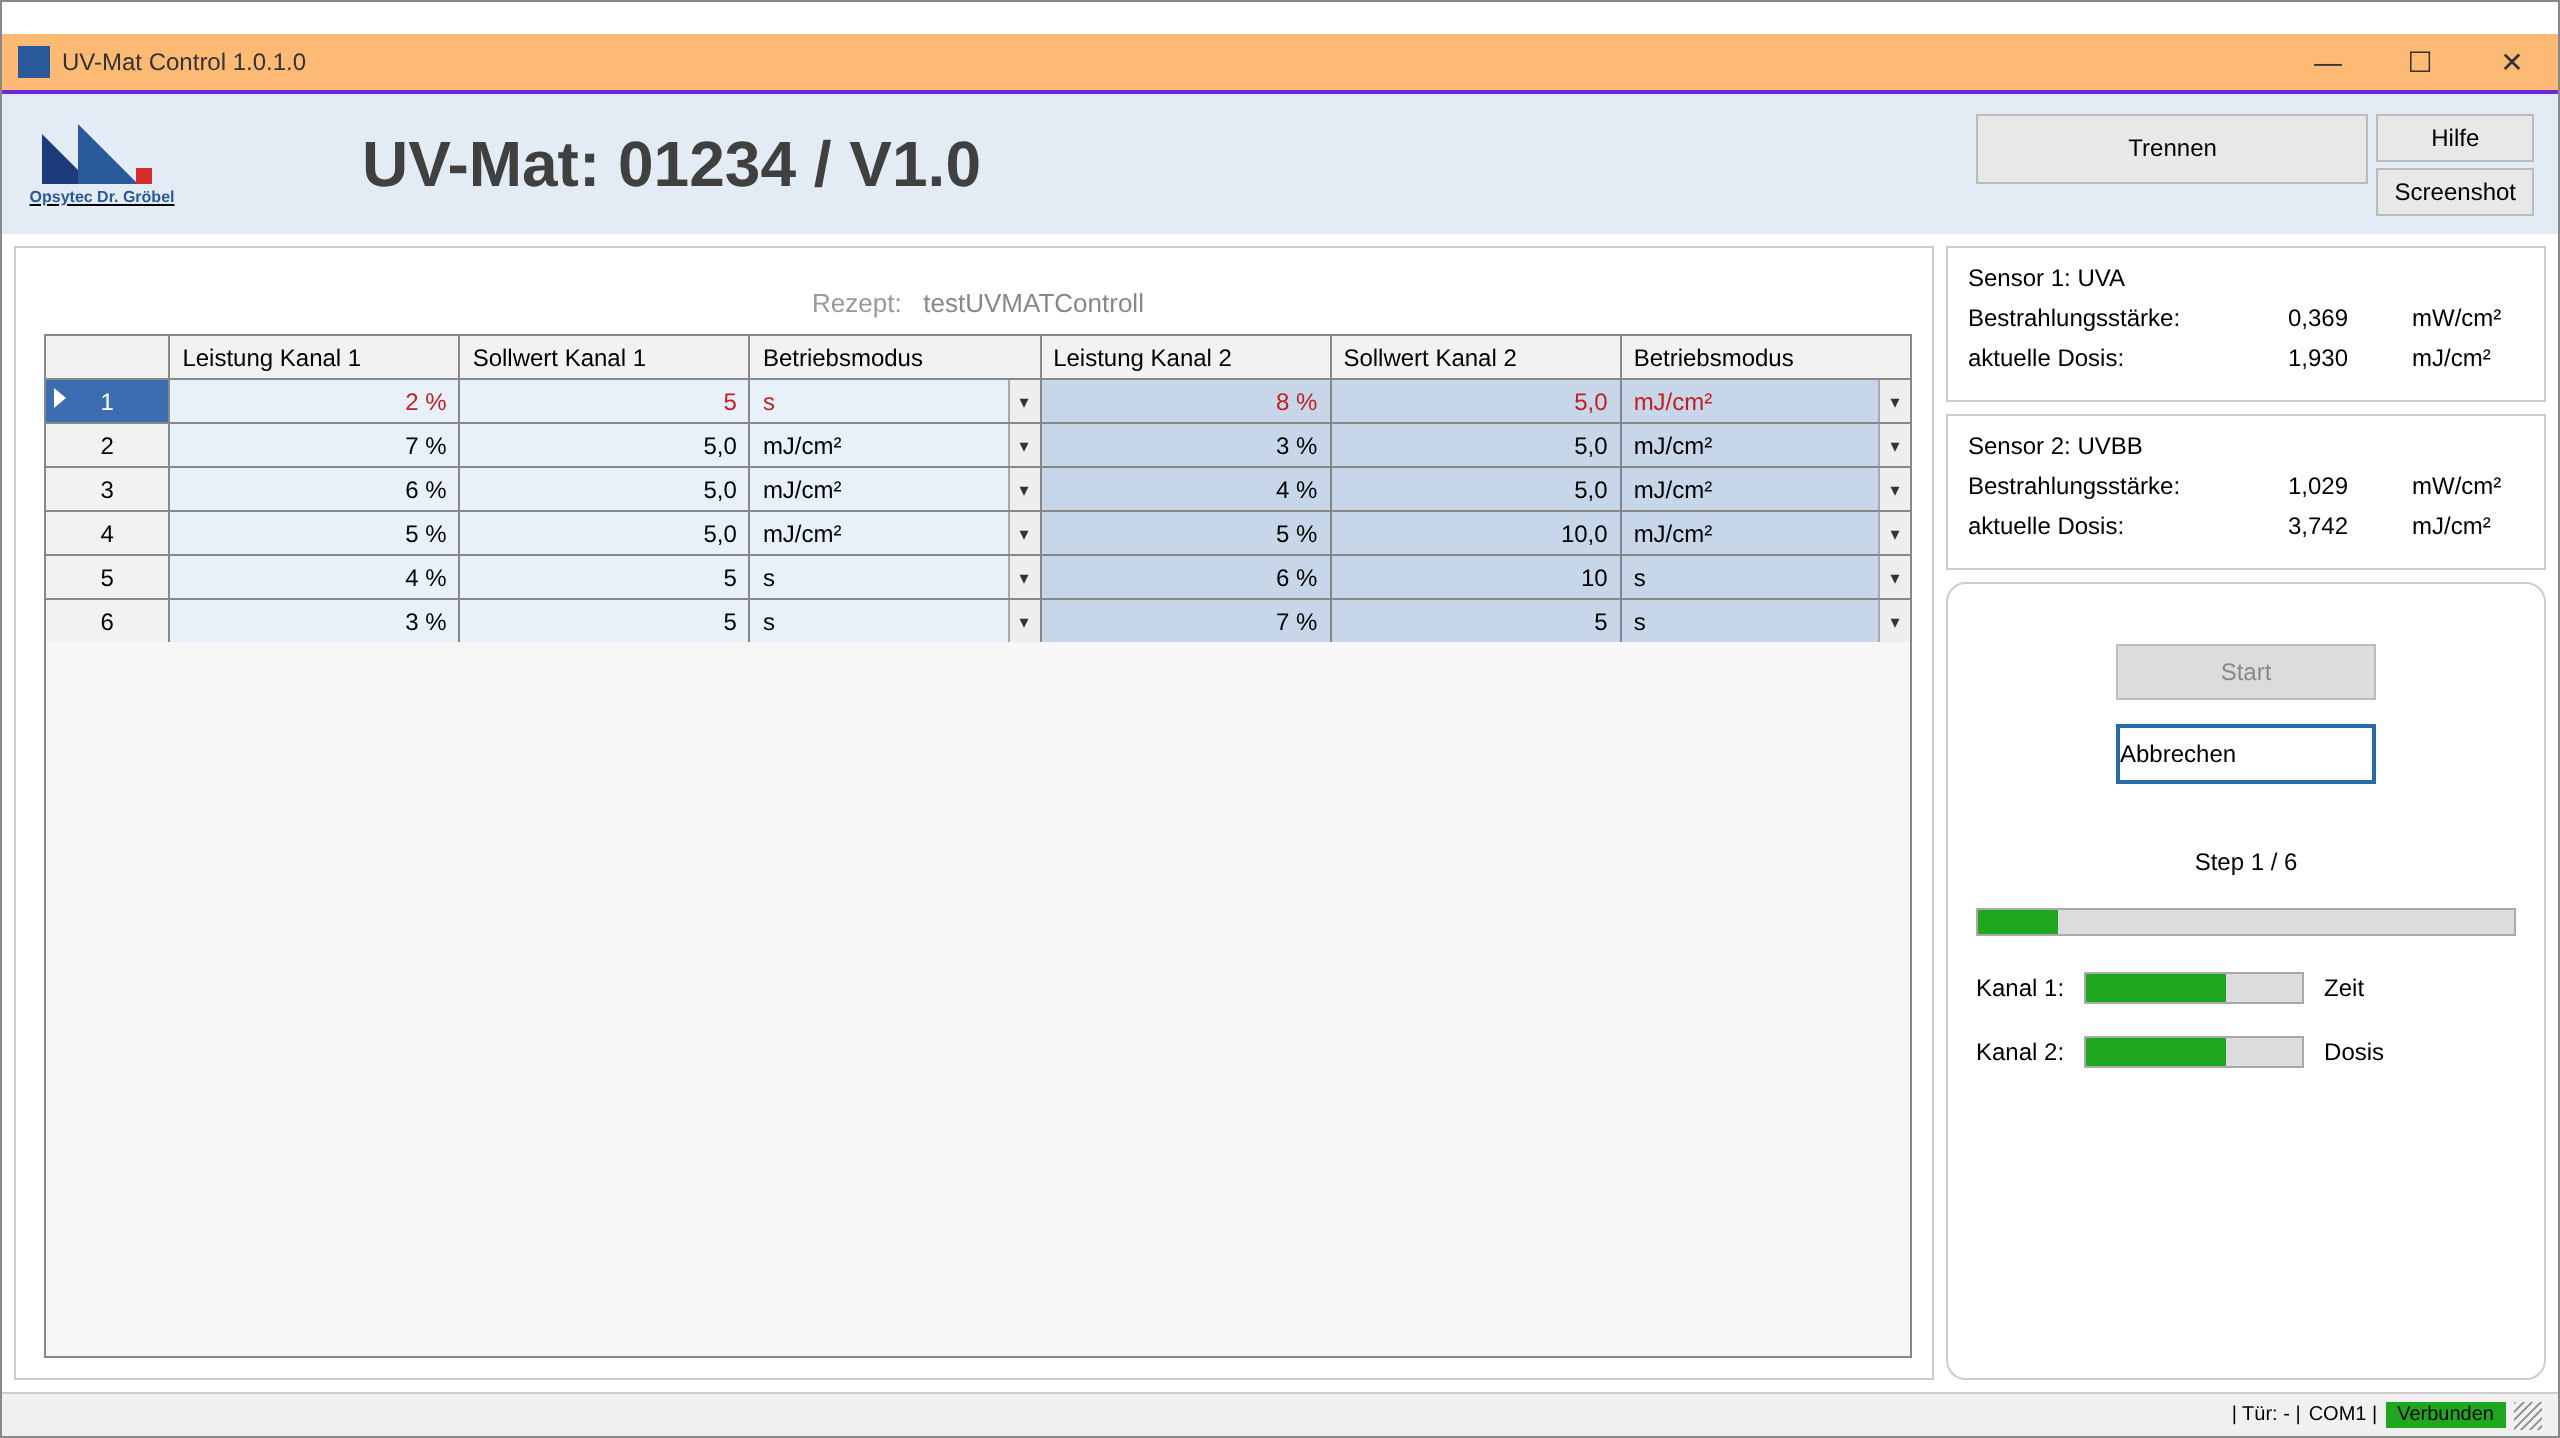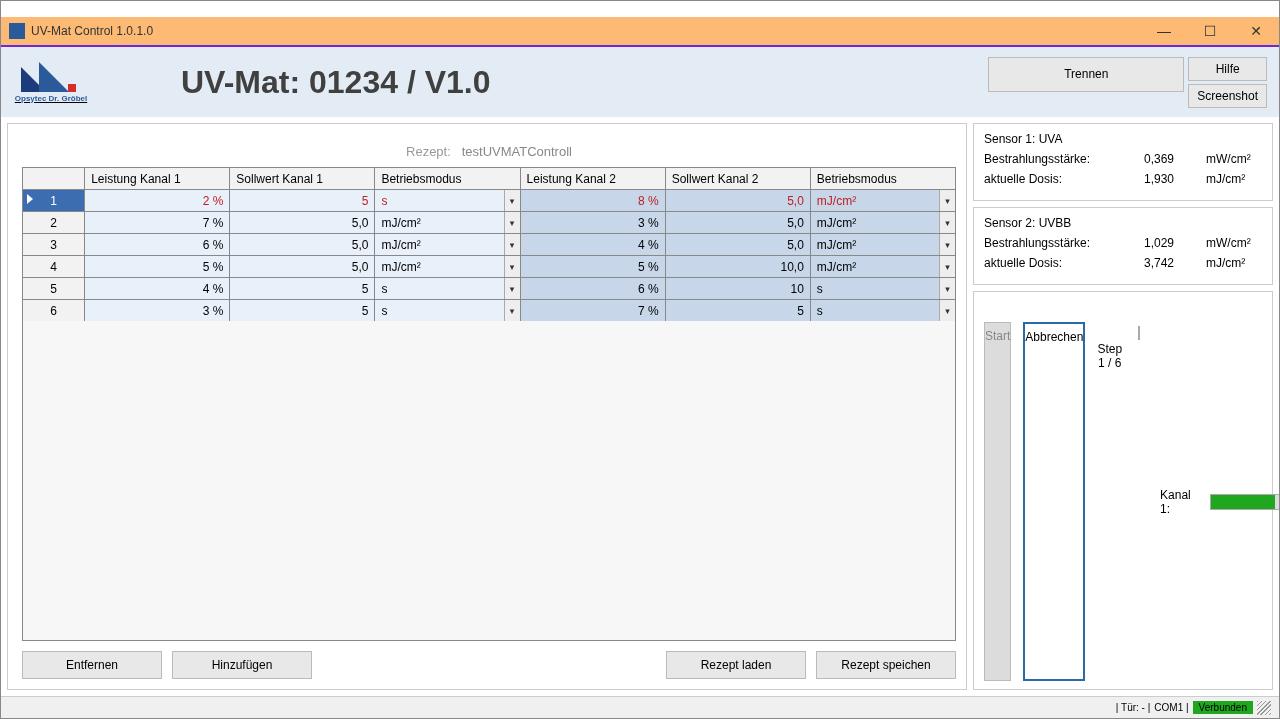--- a/index.html
+++ b/index.html
@@ -42,23 +42,23 @@
   table.grid tr.active td.rownum .caret { position:absolute; left:4px; top:4px; width:0; height:0; border-top:5px solid transparent; border-bottom:5px solid transparent; border-left:6px solid #fff;}
   table.grid td.shade1 { background:#e8f0f9;}
   table.grid td.shade2 { background:#c7d6e8;}
   table.grid tr.active td { color:#c02020;}
   table.grid td.mode { text-align:left; position:relative; padding-right:18px;}
   table.grid td.mode .dd { position:absolute; right:0; top:0; bottom:0; width:16px; border-left:1px solid #aaa; background:#eee; display:flex; align-items:center; justify-content:center; font-size:9px; color:#333;}
   .left-spacer { flex:1; background:#f7f7f7; margin-top:-1px; border:1px solid #888; border-top:none;}
   .bottom-btns { display:flex; gap:10px; margin-top:10px;}
   .btn { background:#e8e8e8; border:1px solid #bbb; padding:6px 0; font-size:12px; width:140px; text-align:center; cursor:pointer;}
   .bottom-btns .spacer { flex:1;}
-  .run-panel { flex:1; display:flex; flex-direction:row; gap:12px; padding-top:30px;}
+  .run-panel { flex:1; display:flex; flex-direction:column; gap:12px; padding-top:30px;border-radius:10px;}
   .run-panel .btn-run { width:130px; margin:0 auto; padding:6px 0; background:#dcdcdc; border:1px solid #bbb; color:#888; text-align:center;}
-  .run-panel .btn-cancel { width:130px; margin:0 auto; padding:6px 0; background:#fff; border:2px solid #2a6aa8; text-align:right; cursor:pointer;}
+  .run-panel .btn-cancel { width:130px; margin:0 auto; padding:6px 0; background:#fff; border:2px solid #2a6aa8; text-align:left; cursor:pointer;}
   .step-label { text-align:center; margin-top:20px;}
   .progress { height:14px; border:1px solid #aaa; background:#dcdcdc; position:relative; margin:4px 4px;}
   .progress .fill { position:absolute; left:0; top:0; bottom:0; background:#1fa81f;}
   .kanal-row { display:flex; align-items:center; gap:10px; padding:2px 4px;}
   .kanal-row .kp { width:110px; height:16px; border:1px solid #aaa; background:#dcdcdc; position:relative;}
   .kanal-row .kp .kf { position:absolute; left:0; top:0; bottom:0; background:#1fa81f;}
   .statusbar { height:22px; background:#f0f0f0; border-top:1px solid #ccc; display:flex; align-items:center; justify-content:flex-end; padding:0 8px; gap:4px; font-size:10px;}
   .statusbar .connected { background:#1fa81f; color:#000; padding:1px 6px;}
   .grip { width:14px; height:14px; background-image: repeating-linear-gradient(135deg,#999 0,#999 1px,transparent 1px,transparent 3px);}
   col.c-rownum { width:60px;} col.c-leist { width:140px;} col.c-soll{width:140px;} col.c-mode{width:140px;}
@@ -178,27 +178,20 @@
                 <td class="num shade1">3 %</td>
                 <td class="num shade1">5</td>
                 <td class="mode shade1">s<span class="dd">▾</span></td>
                 <td class="num shade2">7 %</td>
                 <td class="num shade2">5</td>
                 <td class="mode shade2">s<span class="dd">▾</span></td>
               </tr>
             </tbody>
         </table>
         <div class="left-spacer"></div>
-        <div class="bottom-btns">
-          <div class="btn">Entfernen</div>
-          <div class="btn">Hinzufügen</div>
-          <div class="spacer"></div>
-          <div class="btn">Rezept laden</div>
-          <div class="btn">Rezept speichen</div>
-        </div>
       </div>
 
       <div class="right">
         <div class="panel">
           <div>Sensor 1: UVA</div>
           <div class="sensor-row">
             <span class="lbl">Bestrahlungsstärke:</span>
             <span class="val">0,369</span>
             <span class="unit">mW/cm²</span>
           </div>

